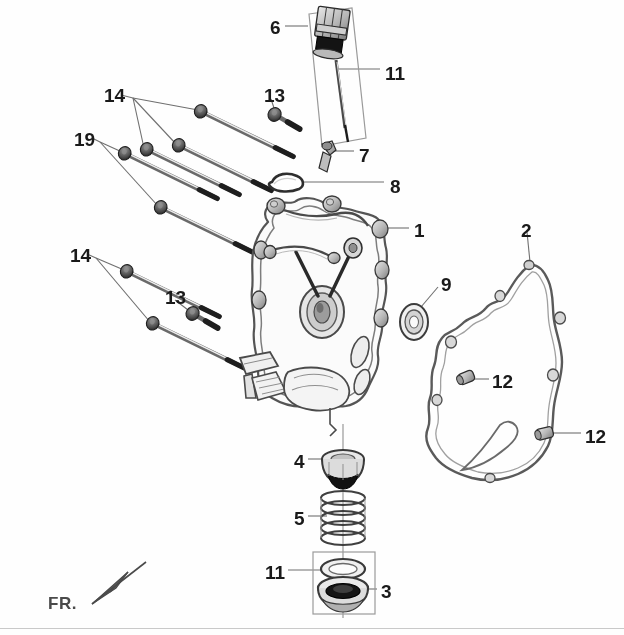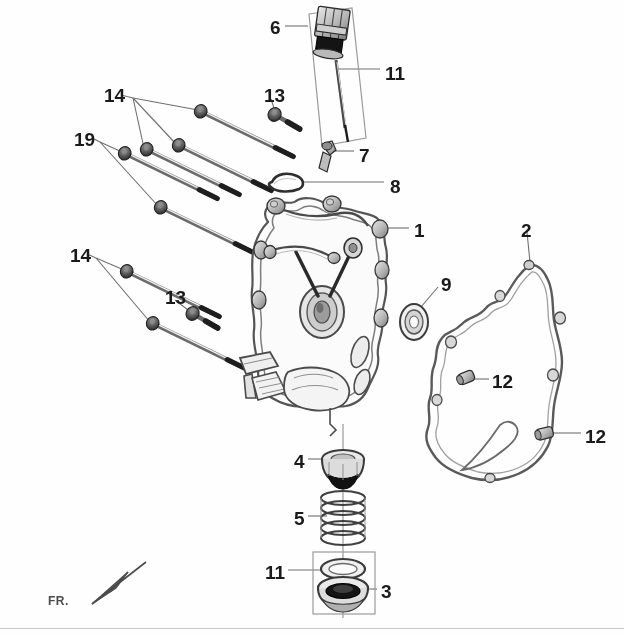--- a/index.html
+++ b/index.html
@@ -15,21 +15,21 @@
     position:absolute;
     font-family:"Liberation Sans", sans-serif;
     font-size:19px;font-weight:bold;color:#1a1a1a;
     letter-spacing:0px;line-height:1;
     white-space:nowrap;
     user-select:none;
   }
   .fr-label{
     position:absolute;
     font-family:"Liberation Sans", sans-serif;
-    font-size:12px;font-weight:bold;color:#4a4a4a;
+    font-size:17px;font-weight:bold;color:#4a4a4a;
     letter-spacing:0.5px;
   }
   .bottom-rule{
     position:absolute;left:0;width:624px;height:1px;background:#c9c9c9;
   }
 </style>
 </head>
 <body>
 
 <div id="diagram-root">

